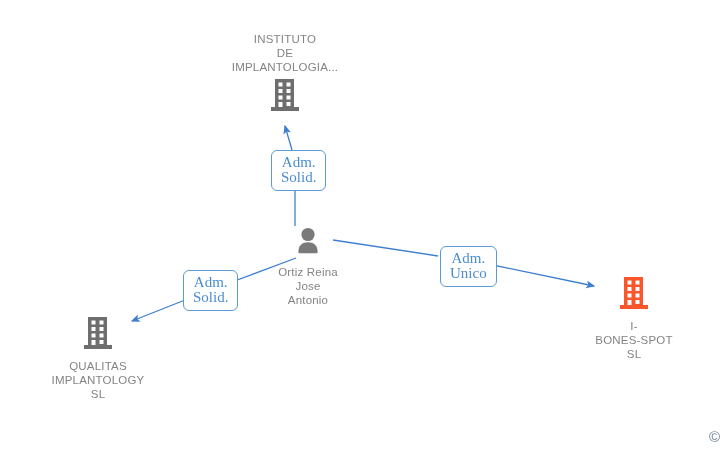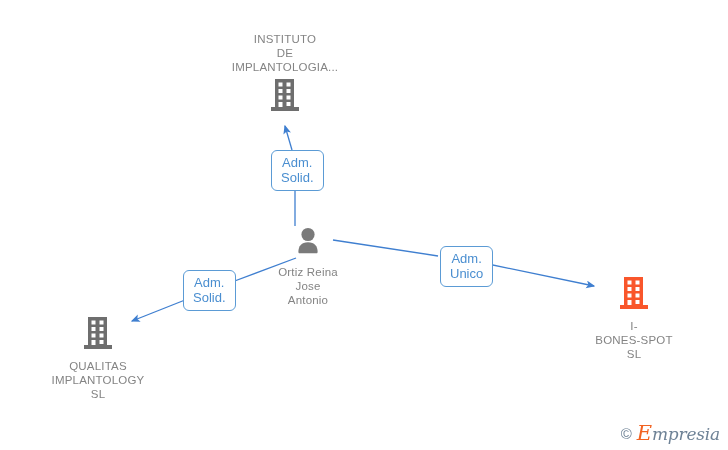--- a/index.html
+++ b/index.html
@@ -49,26 +49,27 @@
   .node.icon-above .node-icon { order: 1; }
   .node.icon-above .node-label { order: 2; margin-top: 5px; }
 
   
   .edge-label {
     position: absolute;
     border: 1.3px solid #5b9bd5;
     border-radius: 6px;
     background: #ffffff;
     color: #4a8ed0;
-    font-size: 13px;
+    font-size: 15px;
     line-height: 15px;
     text-align: center;
     padding: 4px 9px 5px 9px;
     white-space: pre-line;
     box-sizing: border-box;
+    font-family: Liberation Serif, serif;
   }
 
   
   #watermark {
     position: absolute;
     right: 8px;
     bottom: 6px;
     display: flex;
     align-items: center;
     gap: 5px;
@@ -196,16 +197,15 @@
 Solid.</div>
 
   <div class="edge-label" style="left:183px; top:270px;">Adm.
 Solid.</div>
 
   <div class="edge-label" style="left:440px; top:246px;">Adm.
 Unico</div>
 
   <div id="watermark">
     <span class="copy">©</span>
-    <span class="brand"><span class="cap">E</span><span>mpresia</span></span>
   </div>
 
 </div>
 
 </body></html>

